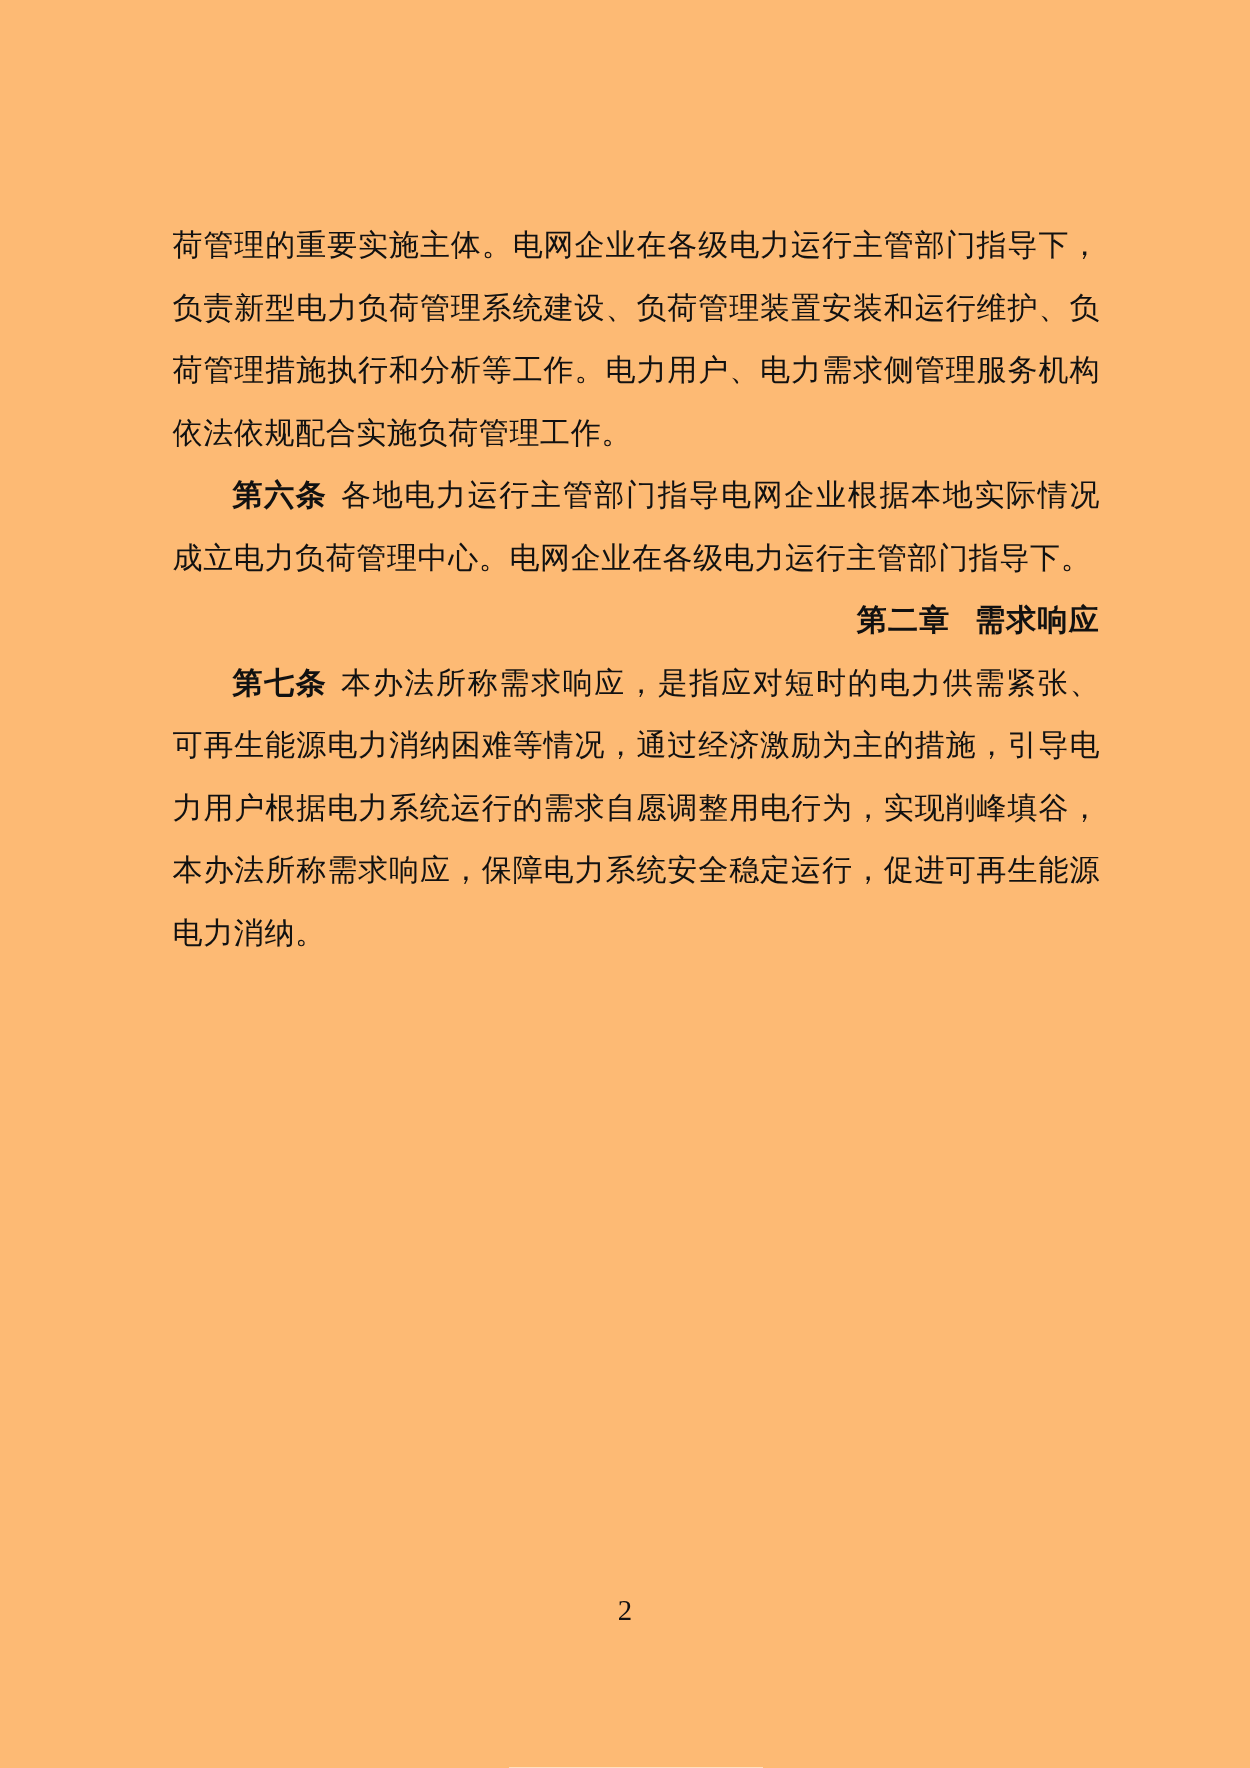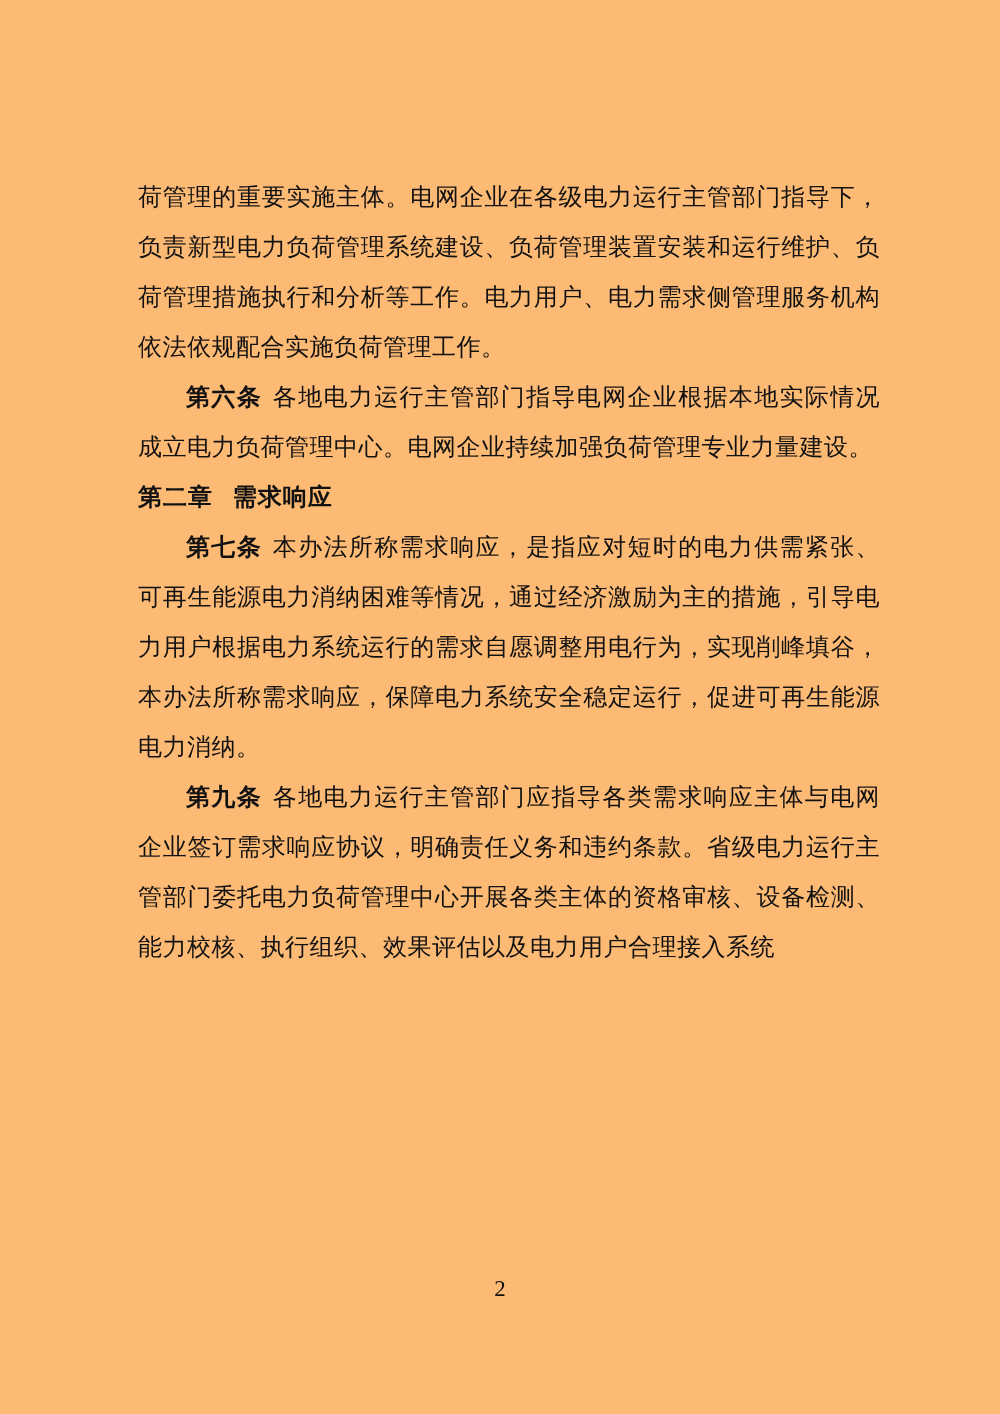--- a/index.html
+++ b/index.html
@@ -38,21 +38,21 @@
     font-family: Liberation Serif, serif;
     font-weight: bold;
   }
   .lead:not(:empty) {
     margin-right: 0.45em;
   }
   .chapter {
     margin: 0;
     font-size: 24px;
     line-height: 50px;
-    text-align: left;
+    text-align: right;
     font-weight: bold;
     font-family: "Liberation Sans", "DejaVu Sans", sans-serif;
     word-spacing: 0.5em;
     letter-spacing: 1px;
   }
   .footer {
     position: absolute;
     top: 1268px;
     left: 0;
     width: 100%;
@@ -63,25 +63,24 @@
   }
 </style>
 </head>
 <body>
 
 <div class="page">
   <div class="content">
 
     <p class="para continuation"><span class="lead"></span><span>荷管理的重要实施主体。电网企业在各级电力运行主管部门指导下，负责新型电力负荷管理系统建设、负荷管理装置安装和运行维护、负荷管理措施执行和分析等工作。电力用户、电力需求侧管理服务机构依法依规配合实施负荷管理工作。</span></p>
 
-    <p class="para"><span class="lead">第六条</span><span>各地电力运行主管部门指导电网企业根据本地实际情况成立电力负荷管理中心。电网企业持续加强负荷管理专业力量建设。</span></p>
+    <p class="para"><span class="lead">第六条</span><span>各地电力运行主管部门指导电网企业根据本地实际情况成立电力负荷管理中心。电网企业在各级电力运行主管部门指导下。</span></p>
 
     <h2 class="chapter">第二章 需求响应</h2>
 
     <p class="para"><span class="lead">第七条</span><span>本办法所称需求响应，是指应对短时的电力供需紧张、可再生能源电力消纳困难等情况，通过经济激励为主的措施，引导电力用户根据电力系统运行的需求自愿调整用电行为，实现削峰填谷，本办法所称需求响应，保障电力系统安全稳定运行，促进可再生能源电力消纳。</span></p>
 
 
-    <p class="para"><span class="lead">第九条</span><span>各地电力运行主管部门应指导各类需求响应主体与电网企业签订需求响应协议，明确责任义务和违约条款。省级电力运行主管部门委托电力负荷管理中心开展各类主体的资格审核、设备检测、能力校核、执行组织、效果评估以及电力用户合理接入系统</span></p>
 
   </div>
 
   <div class="footer">2</div>
 </div>
 
 </body></html>

